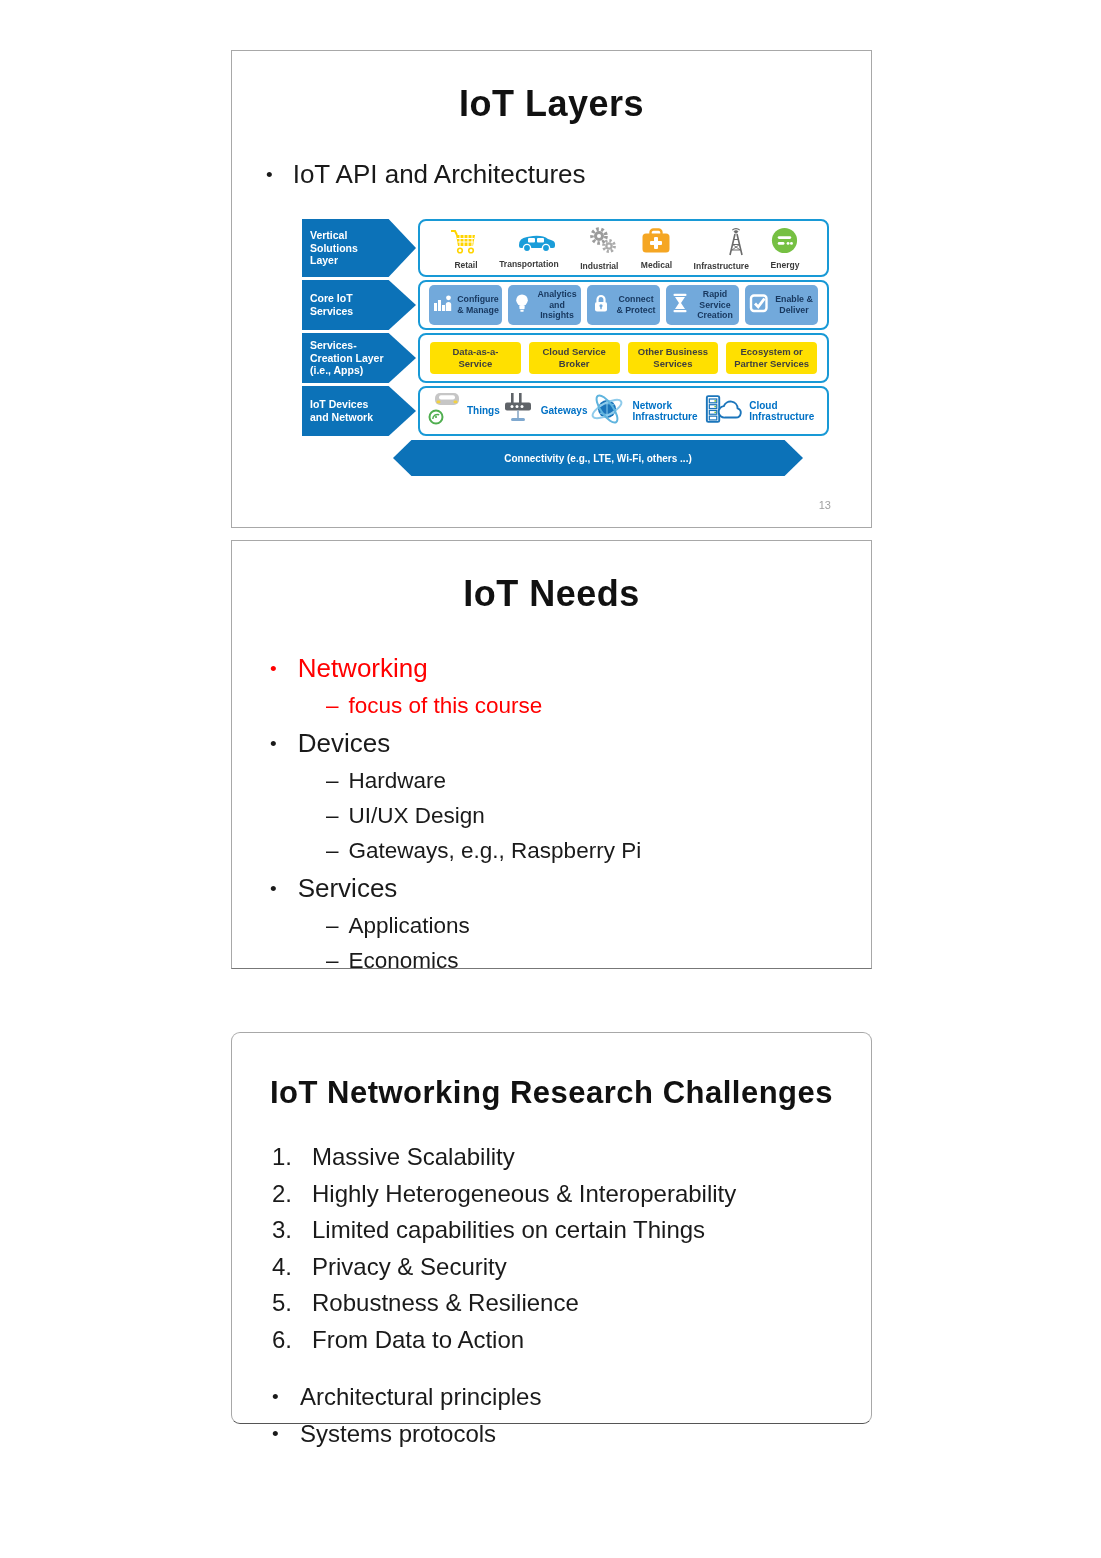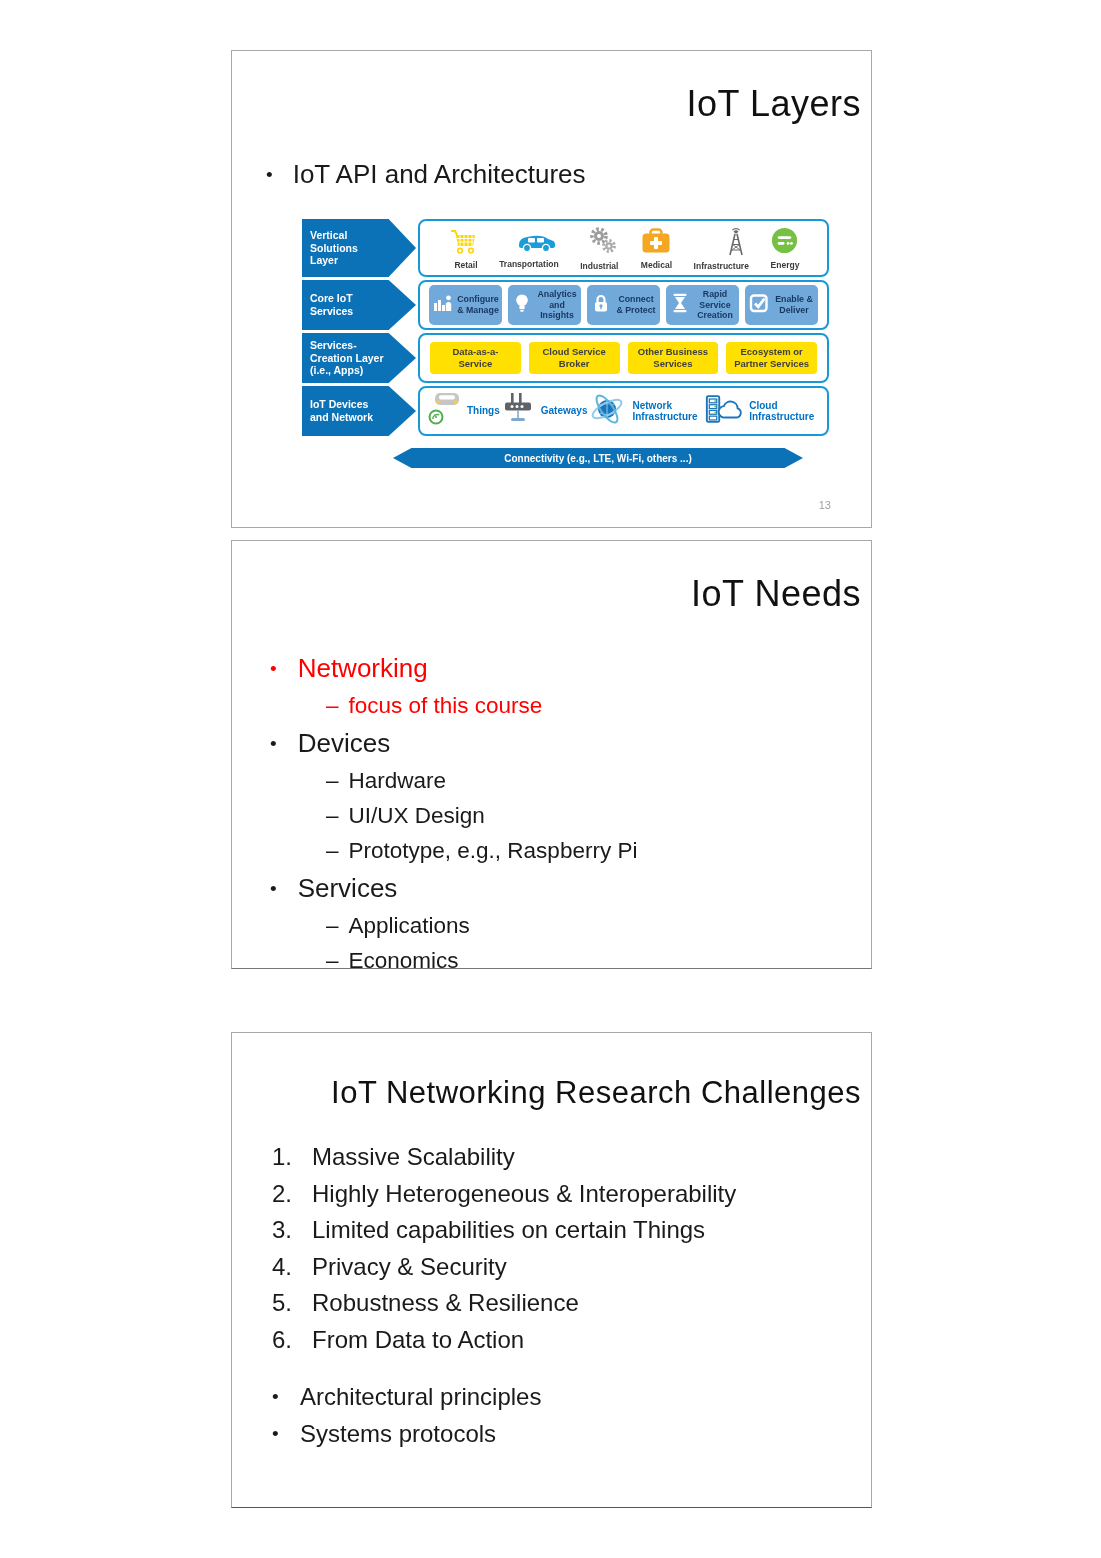--- a/index.html
+++ b/index.html
@@ -2,22 +2,22 @@
 <html><head>
 <meta charset="utf-8">
 <style>
   html,body{margin:0;padding:0;background:#fff;}
   #canvas{position:relative;width:1101px;height:1558px;background:#ffffff;
     font-family:"Liberation Sans", sans-serif;color:#1a1a1a;overflow:hidden;}
   .slide{position:absolute;left:231px;width:641px;background:#fff;
     border:1px solid #a8a8a8;box-sizing:border-box;}
   #slide1{top:50px;height:478px;}
   #slide2{top:540px;height:429px;border-bottom-color:#777;}
-  #slide3{top:1032px;height:476px;border-bottom-color:#555;}
-  .slide-title{text-align:right;font-size:36px;color:#111;margin:32px 10px 0 10px;font-weight:400;letter-spacing:0.5px;}
+  #slide3{top:1032px;height:392px;border-bottom-color:#555;border-radius:9px;}
+  .slide-title{text-align:center;font-size:36px;color:#111;margin:32px 10px 0 10px;font-weight:700;letter-spacing:0.5px;}
   #slide3 .slide-title{font-size:31px;margin-top:42px;}
 
   
   .s1-bullet{display:flex;align-items:baseline;margin:34px 0 0 34px;font-size:26px;}
   .s1-bullet .mk{font-size:19px;margin-right:20px;position:relative;top:-2px;}
 
   
   .diagram{position:absolute;left:27px;top:168px;width:570px;}
   .layer-row{display:flex;align-items:stretch;margin-bottom:3px;padding-left:43px;}
   .layer-row.r1{height:58px;}
@@ -31,21 +31,21 @@
   .v-item{display:flex;flex-direction:column;align-items:flex-end;justify-content:flex-end;gap:1px;}
   .v-item .lbl{font-size:8.5px;color:#3a3a3a;font-weight:600;white-space:nowrap;}
   .yellow-box{background:#FFE000;border-radius:4px;color:#3F3F3F;font-weight:bold;font-size:9.5px;
     text-align:center;display:flex;align-items:center;justify-content:center;
     padding:3px 7px;height:32px;box-sizing:border-box;line-height:1.25;margin:0 4px;flex:1;}
   .blue-box{background:#72A9DB;border-radius:5px;height:40px;flex:1;margin:0 3px;
     display:flex;align-items:center;justify-content:center;gap:3px;padding:3px 3px;box-sizing:border-box;}
   .blue-box .txt{color:#17375E;font-weight:bold;font-size:8.8px;line-height:1.2;text-align:center;}
   .d-item{display:flex;align-items:center;gap:5px;}
   .d-label{color:#0071C5;font-weight:bold;font-size:10px;line-height:1.15;max-width:80px;}
-  .h-arrow{margin:12px 0 0 134px;width:410px;height:20px;background:#0C72B8;color:#fff;font-weight:bold;
+  .h-arrow{margin:4px 0 0 134px;width:410px;height:36px;background:#0C72B8;color:#fff;font-weight:bold;
     display:flex;align-items:center;justify-content:center;
     clip-path:polygon(0 50%,4.5% 0,95.5% 0,100% 50%,95.5% 100%,4.5% 100%);}
   .h-arrow.a1{font-size:10px;}
   .h-arrow.a2{font-size:8.7px;}
   .page-num{position:absolute;right:40px;bottom:16px;font-size:11px;color:#A0A0A0;}
 
   
   .s2-list{margin:38px 0 0 38px;}
   .li1{display:flex;align-items:baseline;font-size:26px;margin-bottom:9px;}
   .li1 .mk{font-size:19px;margin-right:21px;position:relative;top:-2px;}
@@ -279,21 +279,21 @@
       <div class="li2">
           <span class="mk">–</span>
           <span>Hardware</span>
         </div>
       <div class="li2">
           <span class="mk">–</span>
           <span>UI/UX Design</span>
         </div>
       <div class="li2">
           <span class="mk">–</span>
-          <span>Prototype, e.g., Raspberry Pi</span>
+          <span>Gateways, e.g., Raspberry Pi</span>
         </div>
       <div class="li1">
           <span class="mk">•</span>
           <span>Services</span>
         </div>
       <div class="li2">
           <span class="mk">–</span>
           <span>Applications</span>
         </div>
       <div class="li2">

